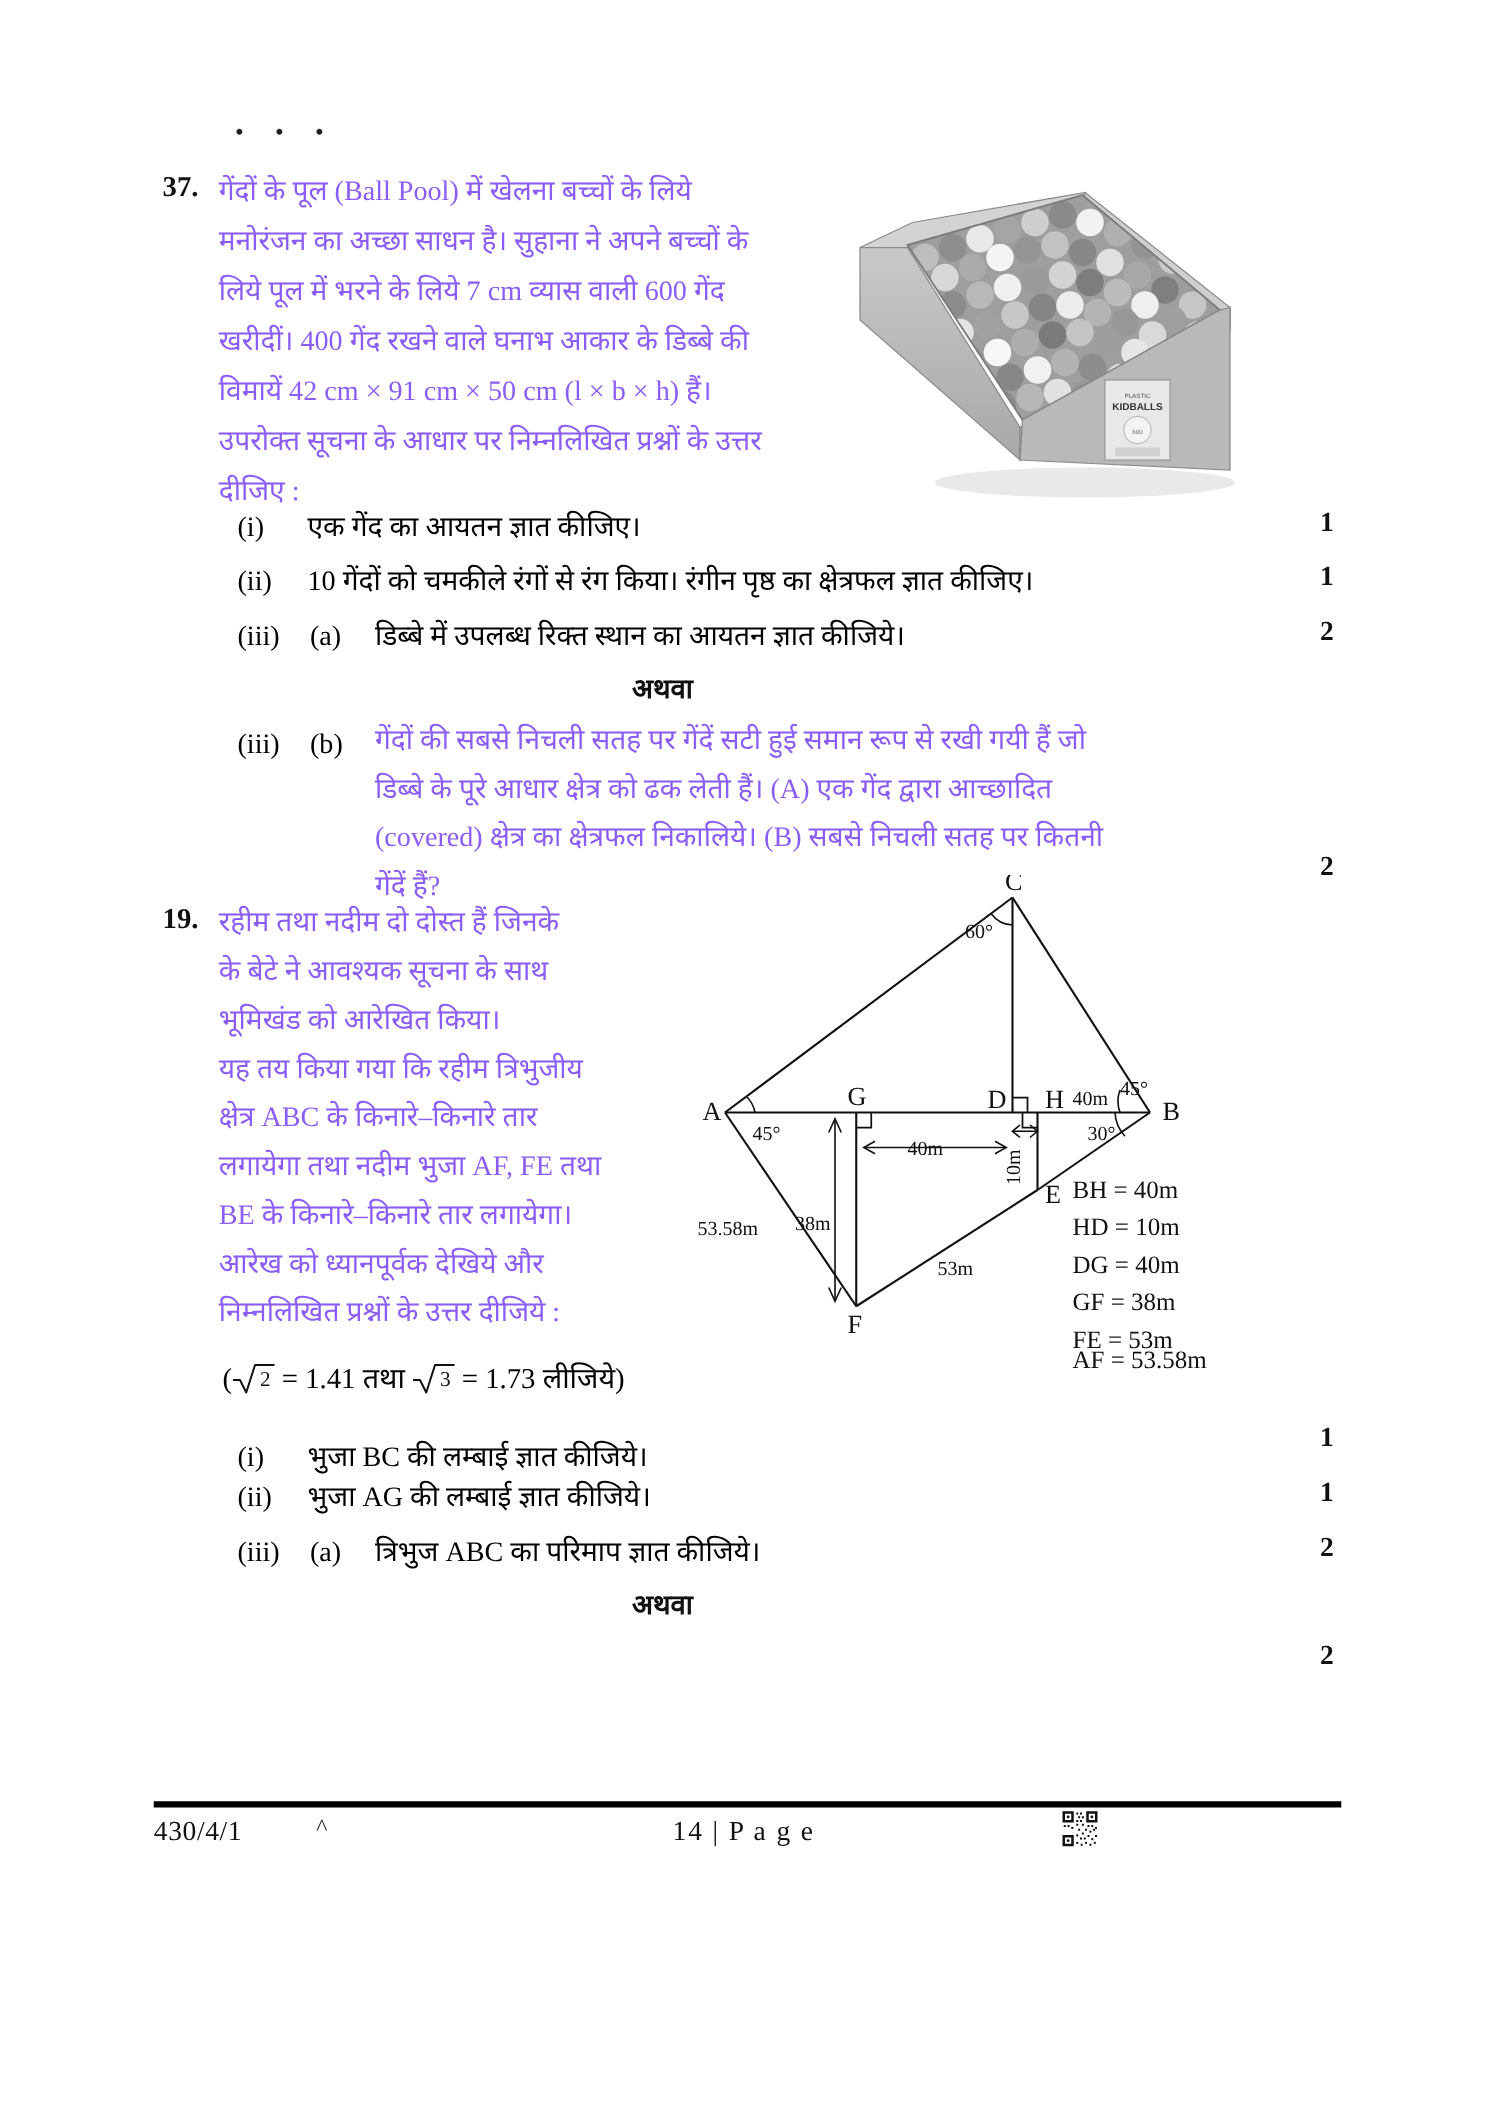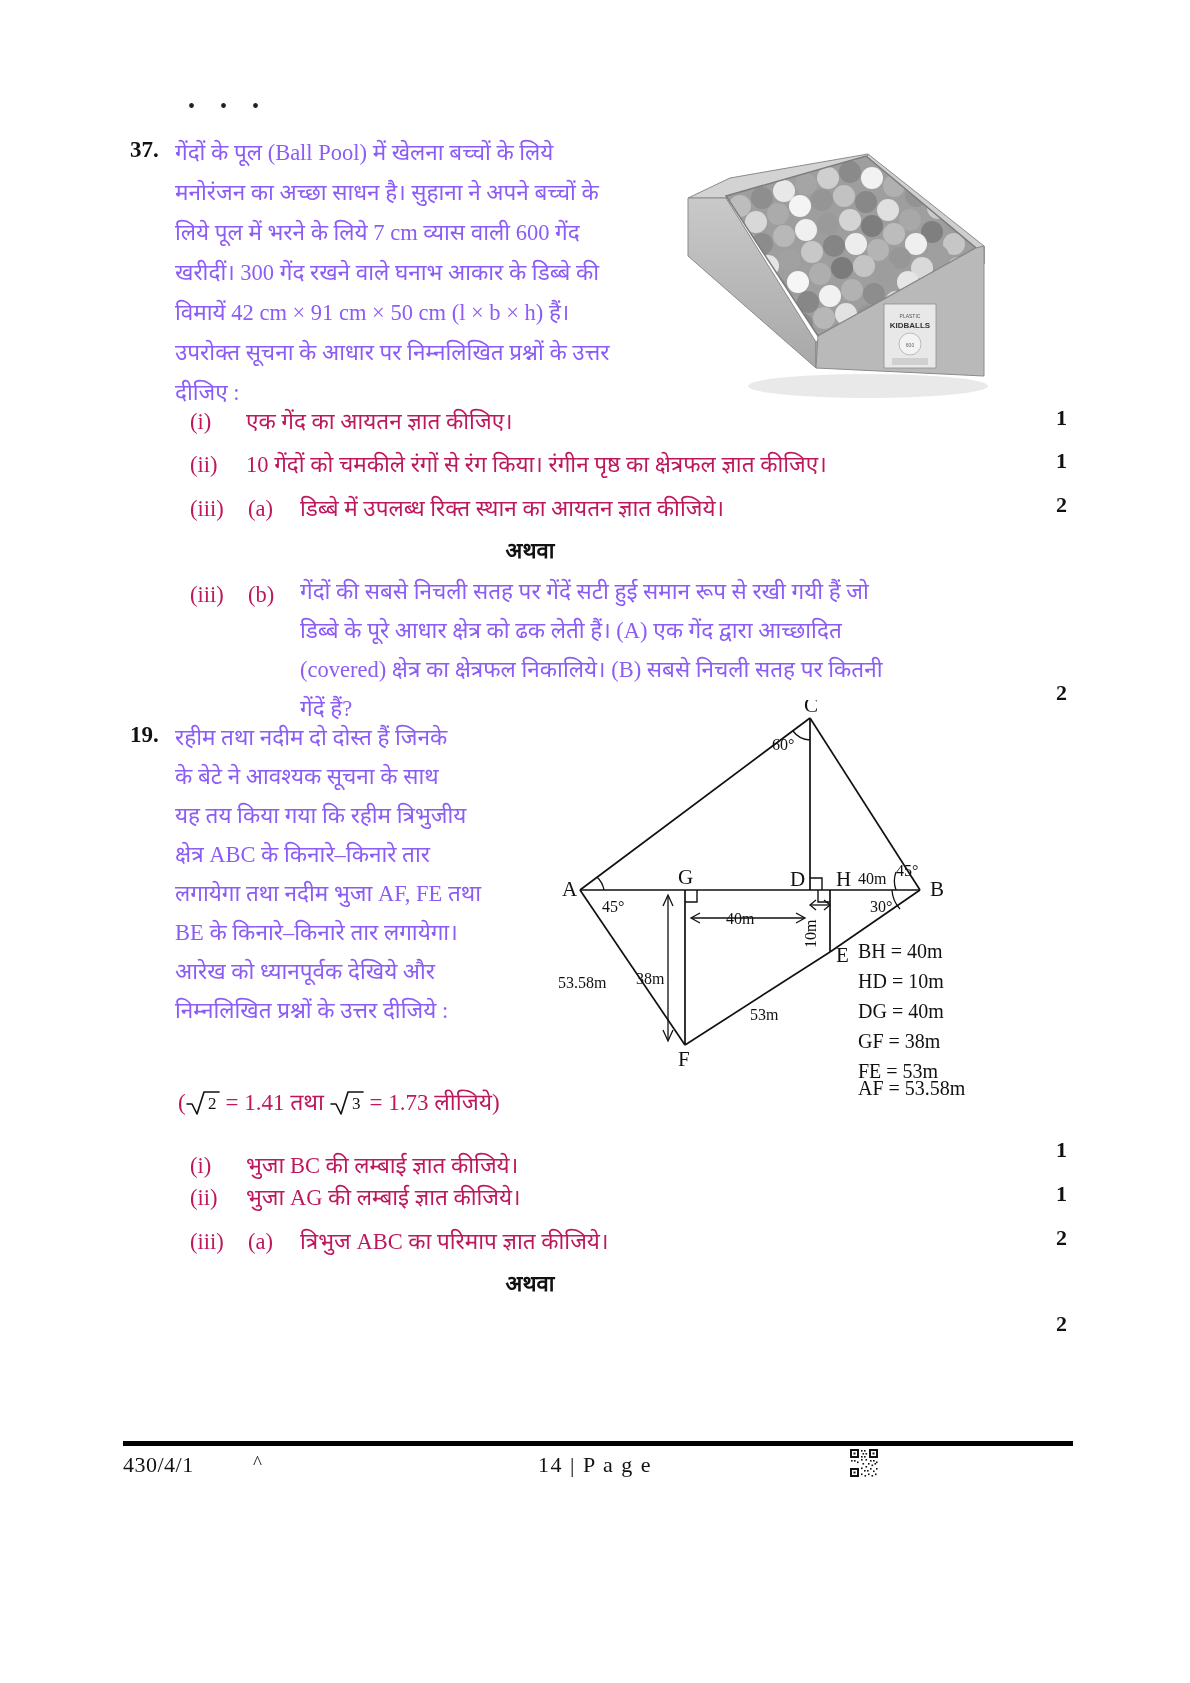--- a/index.html
+++ b/index.html
@@ -51,21 +51,21 @@
     display: flex;
     justify-content: space-between;
   }
   .just > span { display: inline-block; }
 
   
   .row {
     position: absolute;
     font-size: 22.5px;
     line-height: 34px;
-    color: #be185d;
+    color: #000000;
     white-space: nowrap;
   }
   .rom {
     display: inline-block;
     width: 56px;
   }
   .rom-wide {
     display: inline-block;
     width: 58px;
   }
@@ -149,21 +149,21 @@
 <div class="page">
 
   <div class="top-dots">• • •</div>
 
   <div class="qnum" style="left:130px; top:137px;">37.</div>
 
   <div class="para" style="left:175px; top:133px; width:480px;">
     <span class="line just" style="width:478px;"><span>गेंदों के पूल (Ball Pool) में खेलना बच्चों के लिये</span></span>
     <span class="line just" style="width:478px;"><span>मनोरंजन का अच्छा साधन है। सुहाना ने अपने बच्चों के</span></span>
     <span class="line just" style="width:478px;"><span>लिये पूल में भरने के लिये 7 cm व्यास वाली 600 गेंद</span></span>
-    <span class="line just" style="width:478px;"><span>खरीदीं। 300 गेंद रखने वाले घनाभ आकार के डिब्बे की</span></span>
+    <span class="line just" style="width:478px;"><span>खरीदीं। 400 गेंद रखने वाले घनाभ आकार के डिब्बे की</span></span>
     <span class="line">विमायें 42 cm × 91 cm × 50 cm (l × b × h) हैं।</span>
     <span class="line just" style="width:478px;"><span>उपरोक्त सूचना के आधार पर निम्नलिखित प्रश्नों के उत्तर</span></span>
     <span class="line">दीजिए :</span>
   </div>
 
   <div class="ballpool">
     <svg viewBox="0 0 322 280" width="322" height="280">
       <defs>
         <linearGradient id="boxSide" x1="0" y1="0" x2="0" y2="1">
           <stop offset="0%" stop-color="#c9c9c9"></stop>
@@ -306,20 +306,21 @@
     <span class="line just" style="width:650px;"><span>(covered) क्षेत्र का क्षेत्रफल निकालिये। (B) सबसे निचली सतह पर कितनी</span></span>
     <span class="line">गेंदें हैं?</span>
   </div>
   <div class="marks" style="top:680px; right:123px;">2</div>
 
   <div class="qnum" style="left:130px; top:722px;">19.</div>
 
   <div class="para" style="left:175px; top:718px; width:355px; line-height:39px;">
     <span class="line just" style="width:352px;"><span>रहीम तथा नदीम दो दोस्त हैं जिनके</span></span>
     <span class="line just" style="width:352px;"><span>के बेटे ने आवश्यक सूचना के साथ</span></span>
+    <span class="line">भूमिखंड को आरेखित किया।</span>
     <span class="line just" style="width:352px;"><span>यह तय किया गया कि रहीम त्रिभुजीय</span></span>
     <span class="line just" style="width:352px;"><span>क्षेत्र ABC के किनारे–किनारे तार</span></span>
     <span class="line just" style="width:352px;"><span>लगायेगा तथा नदीम भुजा AF, FE तथा</span></span>
     <span class="line">BE के किनारे–किनारे तार लगायेगा।</span>
     <span class="line just" style="width:352px;"><span>आरेख को ध्यानपूर्वक देखिये और</span></span>
     <span class="line">निम्नलिखित प्रश्नों के उत्तर दीजिये :</span>
   </div>
 
   <div class="row" style="left:178px; top:1086px; font-size:23px;">
     <span>(</span><span style="display:inline-block; position:relative; top:1px;"><svg width="34" height="26" viewBox="0 0 34 26" style="vertical-align:-5px">

